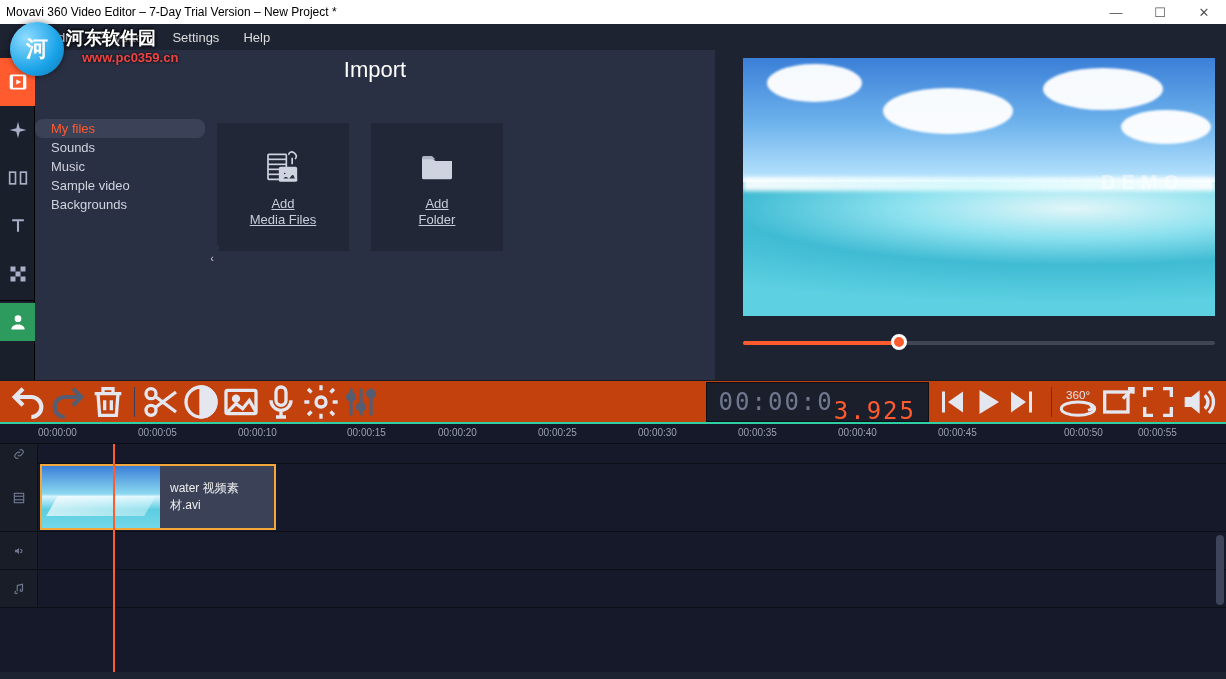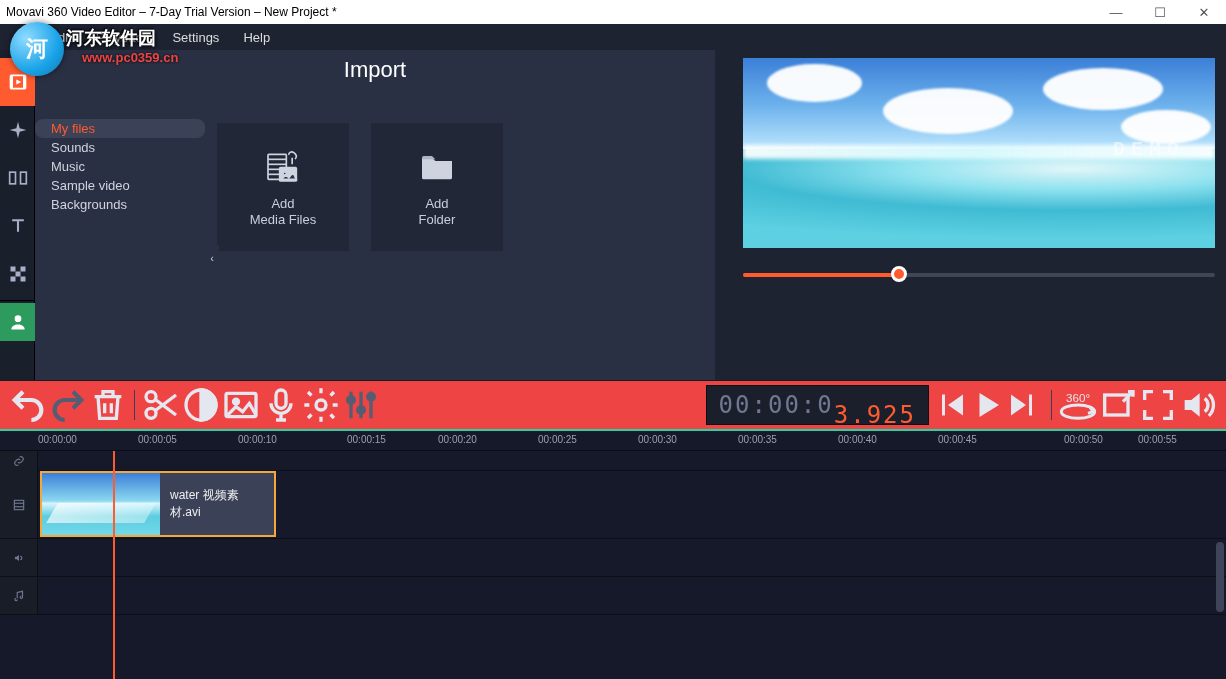--- a/index.html
+++ b/index.html
@@ -94,30 +94,30 @@
     cursor: pointer; color: #ccc; font-size: 11px;
   }
   .tile-area {
     flex: 1; display: flex; padding: 8px 12px; gap: 22px;
   }
   .tile {
     width: 132px; height: 128px; background: #222737;
     display: flex; flex-direction: column; align-items: center; justify-content: center;
     cursor: pointer; color: #c9cddb; font-size: 13px; gap: 10px;
   }
-  .tile .tlabel { text-align: center; line-height: 1.25; }
+  .tile .tlabel { text-align: center; line-height: 1.25; text-decoration: underline; }
   .tile svg { width: 40px; height: 40px; }
 
   
   .preview-pane {
     flex: 1; display: flex; flex-direction: column; padding: 8px 0 0 28px;
     background: #1e2332;
   }
   .preview-frame {
-    width: 472px; height: 190px; background: #000; position: relative; overflow: hidden; font-family: Liberation Mono, monospace;
+    width: 472px; height: 258px; background: #000; position: relative; overflow: hidden;
   }
   .sky { position:absolute; inset:0;
     background: linear-gradient(#3b7fd8 0%, #6db2ec 25%, #b4e1fc 46%, #d9f3ff 49%, #7fd9e3 53%, #49c3d8 70%, #6dd6e6 100%);
   }
   .cloud { position:absolute; background:#fff; border-radius:50%; filter: blur(1px); opacity:.96; }
   .c1{top:6px; left:24px; width:95px; height:38px;}
   .c2{top:30px; left:140px; width:130px; height:46px;}
   .c3{top:10px; left:300px; width:120px; height:42px;}
   .c4{top:52px; left:378px; width:90px; height:34px;}
   .wave{ position:absolute; left:0; right:0; top:48%; height:52%;
@@ -128,21 +128,21 @@
   .demo{ position:absolute; right:30px; top:48%; transform:translateY(-50%);
     font-size:20px; letter-spacing:6px; color:#ffffff85; font-weight:700; }
   .seek-row { width: 472px; margin-top: 20px; position: relative; height: 14px; }
   .seek-track { position:absolute; left:0; right:0; top:5px; height:4px; background:#404656; border-radius:2px; }
   .seek-fill { position:absolute; left:0; top:5px; height:4px; background:#ff5b2e; border-radius:2px; }
   .seek-thumb { position:absolute; top:-2px; width:16px; height:16px; border-radius:50%;
     background:#ff5b2e; border:3px solid #fff; transform:translateX(-50%); cursor:pointer; }
 
   
   .toolbar {
-    height: 49px; background: #ef4444;
+    height: 42px; background: #c2410c;
     display: flex; align-items: center; padding: 0 8px; gap: 0;
     border-top:1px solid #161a22;
   }
   .tbtn {
     width: 40px; height: 40px; display: flex; align-items: center; justify-content: center;
     cursor: pointer; color: #e4e7f0; border-radius: 3px;
   }
   .tbtn.disabled { color: #555d72; cursor: default; }
   .tdiv { width: 1px; height: 30px; background: #3a4156; margin: 0 6px; }
   .tgap { flex: 1; }

